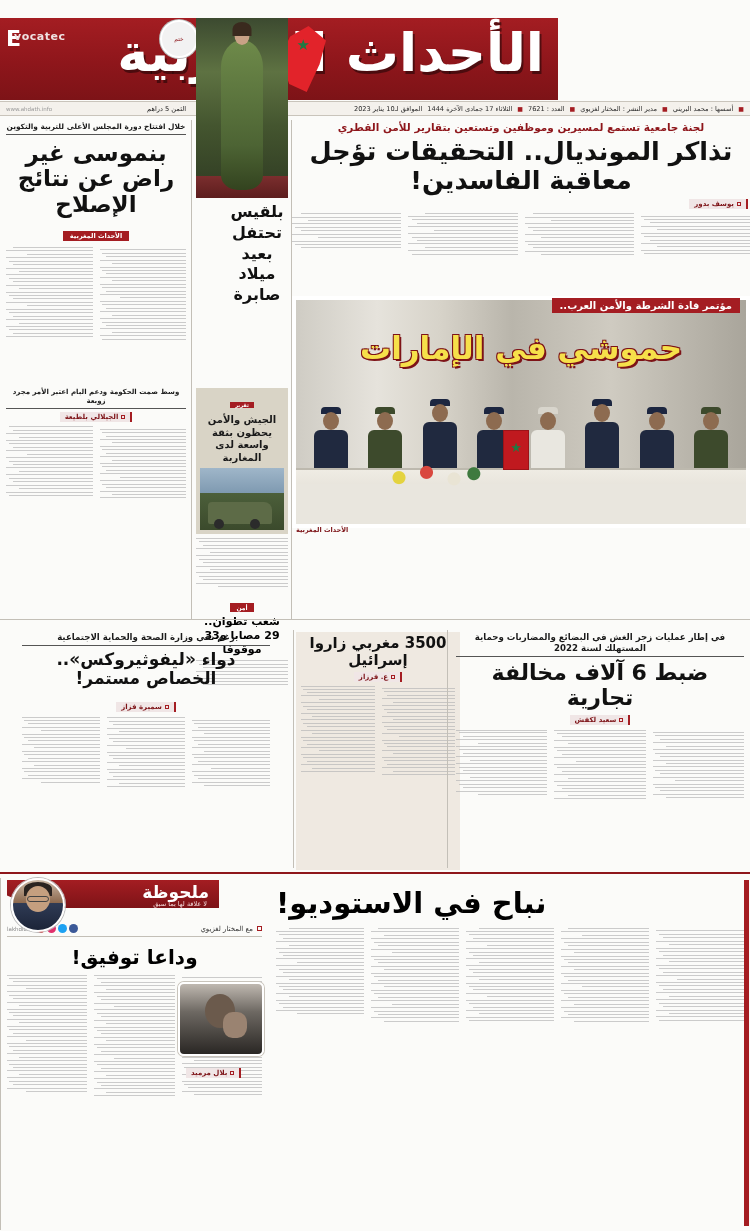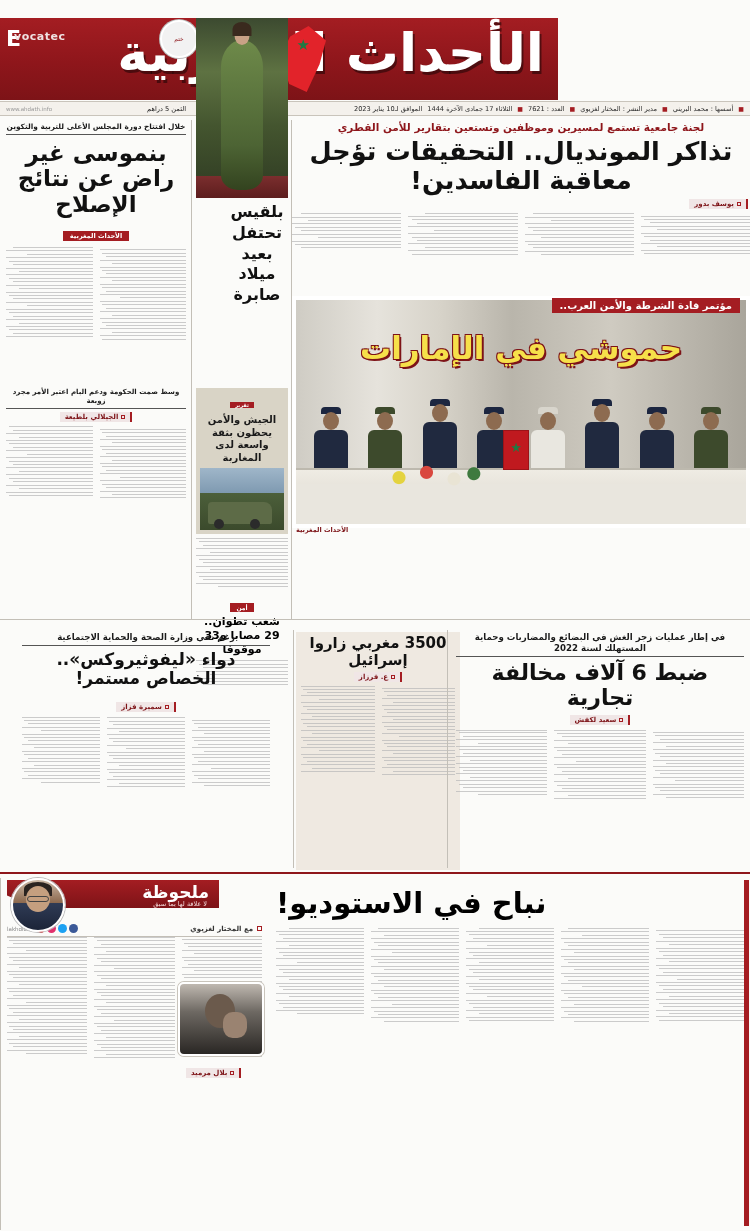--- a/index.html
+++ b/index.html
@@ -227,21 +227,21 @@
     background: linear-gradient(180deg,#cbb8a6 0%, #8d6a4f 45%, #2f3b55 46%, #1c2438 100%);
   }
   .op-photo .oh { position:absolute; left:50%; top:6px; transform:translateX(-50%);
      width:24px; height:26px; border-radius:50%; background:#c59f7f; }
   .op-photo .ohair { position:absolute; left:50%; top:2px; transform:translateX(-50%);
      width:28px; height:14px; border-radius:50% 50% 0 0; background:#2a2320; }
   .op-photo .oglass { position:absolute; left:50%; top:16px; transform:translateX(-50%);
      width:22px; height:6px; border:1px solid #444; border-radius:3px; }
   .op-meta { display:flex; align-items:center; gap:4px; justify-content:flex-start;
              border-bottom:1px solid #c3bfb7; padding-bottom:3px; margin-top:2px;}
-  .op-meta .nm { font-size:7px; font-weight:bold; color:#333; }
+  .op-meta .nm { font-size:7px; font-weight:normal; color:#333; }
   .op-socials { display:flex; gap:2px; margin-right:auto; }
   .op-socials i { width:9px; height:9px; border-radius:50%; display:inline-block; }
   .op-title { font-size:20px; font-weight:bold; text-align:center; margin:8px 0 6px; }
 
   .bottom-main { position:absolute; left:270px; top:4px; width:480px; padding:0 6px; }
   .bm-title { font-size:29px; font-weight:bold; text-align:left; letter-spacing:2px;
               margin: 8px 6px 8px 0; }
   .bm-photo {
     position:absolute; left:178px; top:108px; width:86px; height:74px;
     border:2px solid #fff; box-shadow:0 0 0 1px #c9c4bb; border-radius:6px; overflow:hidden;
@@ -827,20 +827,21 @@
         <span class="sq" style="width:5px;height:5px;border:1px solid #a41d22;display:inline-block;"></span>
         <span class="nm">مع المختار لغزيوي</span>
         <span class="op-socials">
           <i style="background:#3b5998;"></i>
           <i style="background:#1da1f2;"></i>
           <i style="background:#e1306c;"></i>
           <i style="background:#cc0000;"></i>
         </span>
         <span style="font-size:5.5px;color:#888;">lakhdioui</span>
       </div>
+      <div class="op-title">وداعا توفيق!</div>
       <div class="body-col" style="column-count:3;">
         <div class="fake-line s1"></div>
           <div class="fake-line s3"></div>
           <div class="fake-line s2"></div>
         <div class="fake-line s1"></div>
           <div class="fake-line s4"></div>
           <div class="fake-line s1"></div>
         <div class="fake-line s3"></div>
           <div class="fake-line s2"></div>
           <div class="fake-line s1"></div>

